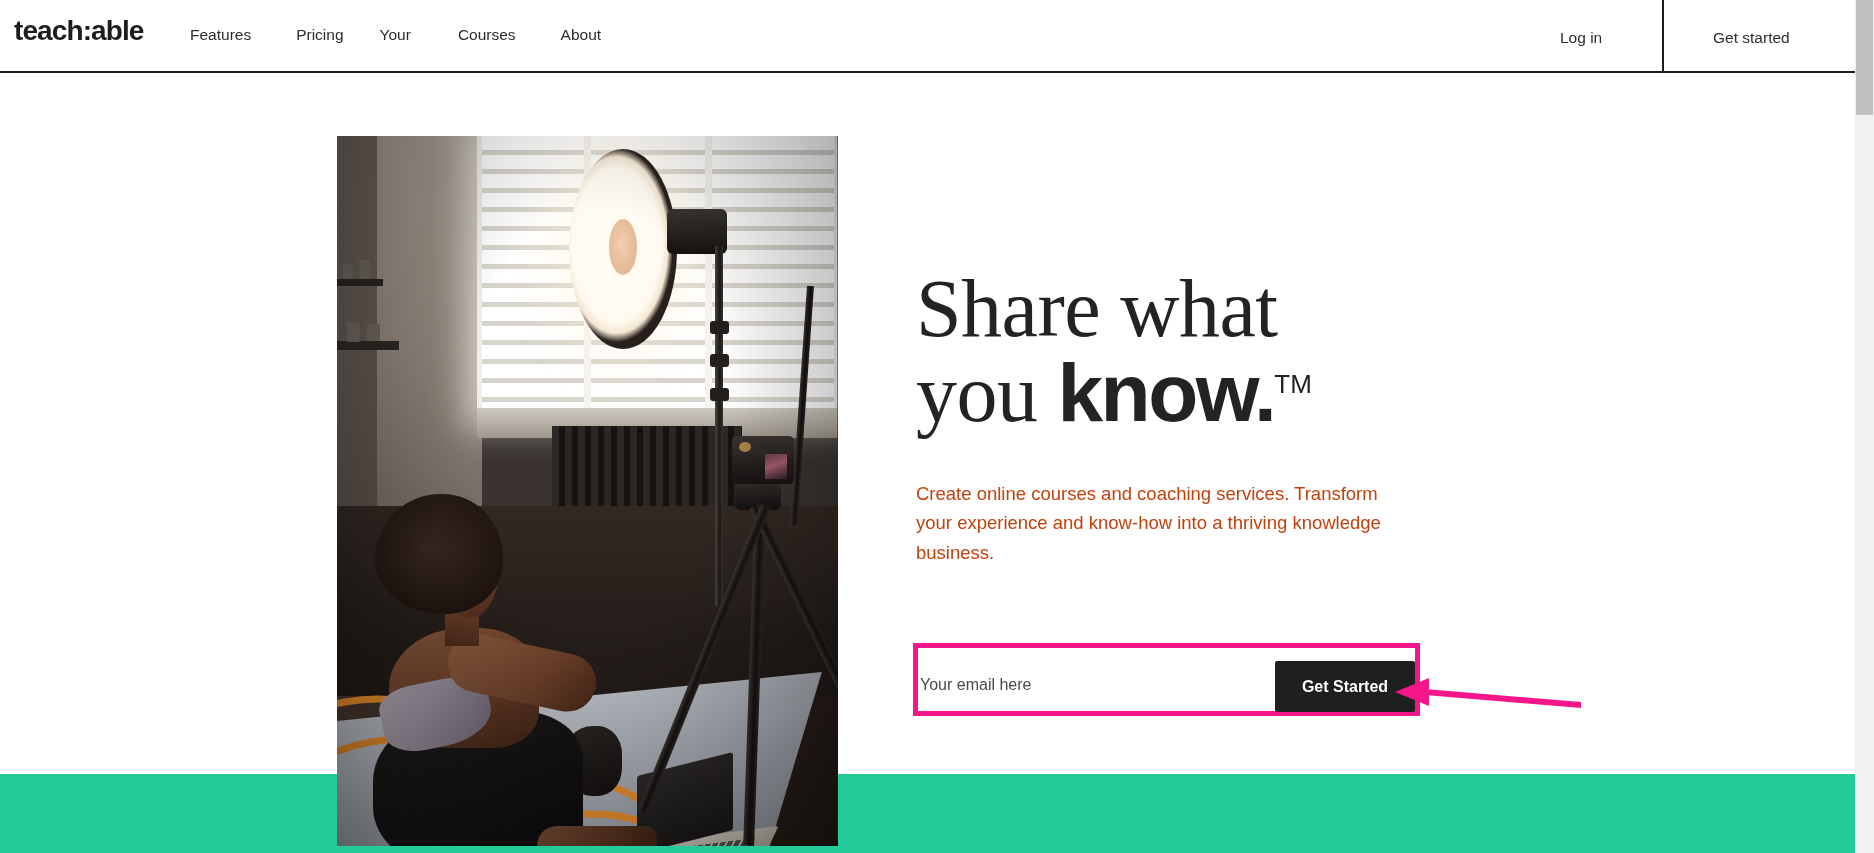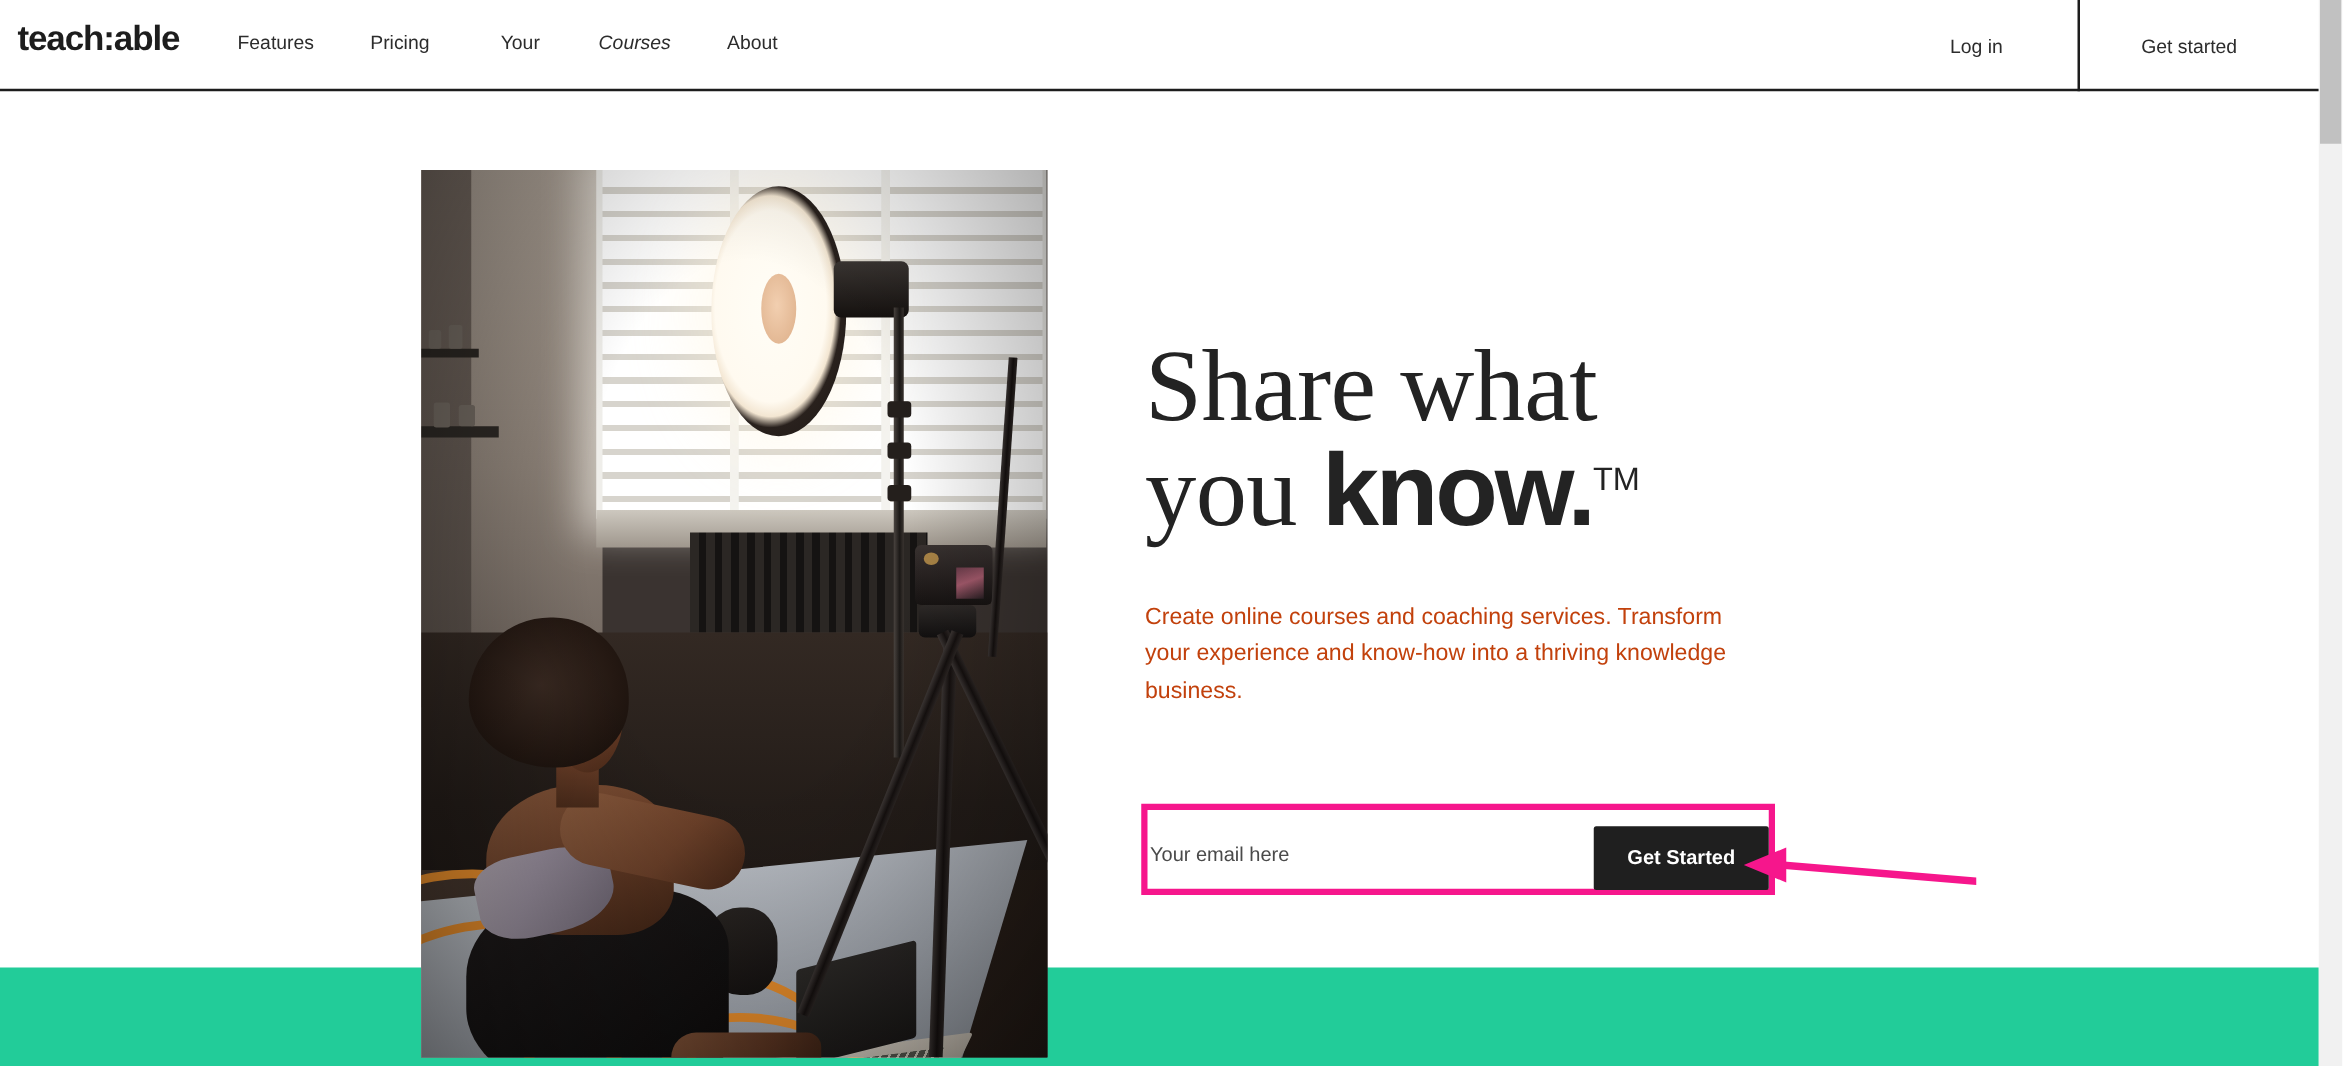--- a/index.html
+++ b/index.html
@@ -41,23 +41,23 @@
     gap: 0px;
   }
   #primary-nav .nav-link {
     font-size: 15.5px;
     color: #2c2c2c;
     text-decoration: none;
     cursor: pointer;
     white-space: nowrap;
   }
   #primary-nav .nav-link:nth-child(1) { margin-right: 45px; }
-  #primary-nav .nav-link:nth-child(2) { margin-right: 57px; }
+  #primary-nav .nav-link:nth-child(2) { margin-right: 36px; }
   #primary-nav .nav-link:nth-child(3) { margin-right: 47px; }
-  #primary-nav .nav-link:nth-child(4) { margin-right: 45px; font-style: italic; }
+  #primary-nav .nav-link:nth-child(4) { margin-right: 45px; }
 
   #header-divider {
     position: absolute;
     left: 1662px;
     top: 0;
     width: 2px;
     height: 73px;
     background: #1c1c1c;
   }
   #login-link {

